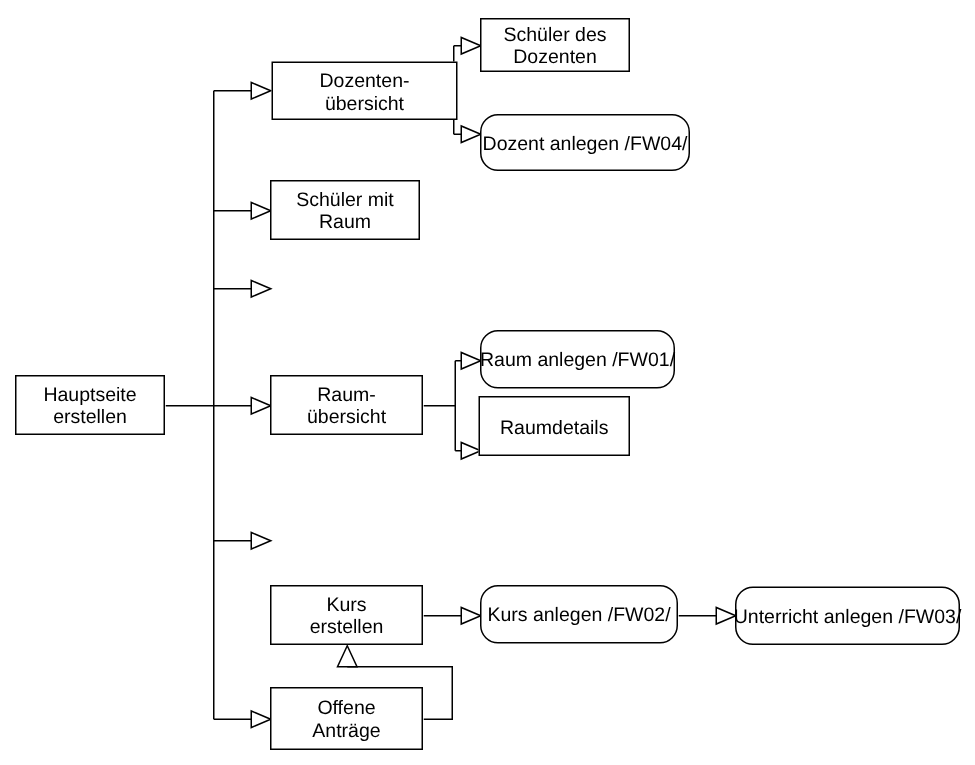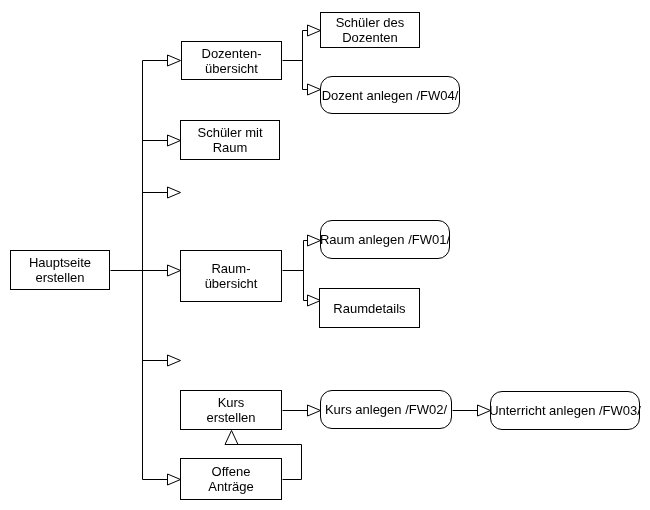--- a/index.html
+++ b/index.html
@@ -81,38 +81,38 @@
       <path d="M320 300 L307 294.5 L307 305.5 Z"></path>
       <path d="M320 410 L307 404.5 L307 415.5 Z"></path>
       <path d="M490 410 L477 404.5 L477 415.5 Z"></path>
       <path d="M231 430 L224.5 444 L237.5 444 Z"></path>
     </g>
   </svg>
 
   <div class="node rect" style="left:10px;top:250px;width:100px;height:40px">Hauptseite
 erstellen</div>
 
-  <div class="node rect" style="left:181px;top:41px;width:101px;height:39px">Dozenten-
+  <div class="node rect" style="left:181px;top:41px;width:124px;height:39px">Dozenten-
 übersicht</div>
 
   <div class="node rect" style="left:320px;top:12px;width:100px;height:36px">Schüler des
 Dozenten</div>
 
   <div class="node rounded" style="left:320px;top:76px;width:140px;height:38px">Dozent anlegen /FW04/</div>
 
   <div class="node rect" style="left:180px;top:120px;width:100px;height:40px">Schüler mit
 Raum</div>
 
 
-  <div class="node rect" style="left:180px;top:250px;width:102px;height:52px">Raum-
+  <div class="node rect" style="left:180px;top:250px;width:102px;height:40px">Raum-
 übersicht</div>
 
   <div class="node rounded" style="left:320px;top:220px;width:130px;height:39px">Raum anlegen /FW01/</div>
 
-  <div class="node rect" style="left:319px;top:288px;width:101px;height:40px">Raumdetails</div>
+  <div class="node rect" style="left:319px;top:264px;width:101px;height:40px">Raumdetails</div>
 
 
   <div class="node rect" style="left:180px;top:390px;width:102px;height:40px">Kurs
 erstellen</div>
 
   <div class="node rect" style="left:180px;top:458px;width:102px;height:42px">Offene
 Anträge</div>
 
   <div class="node rounded" style="left:320px;top:390px;width:132px;height:39px">Kurs anlegen /FW02/</div>
 

